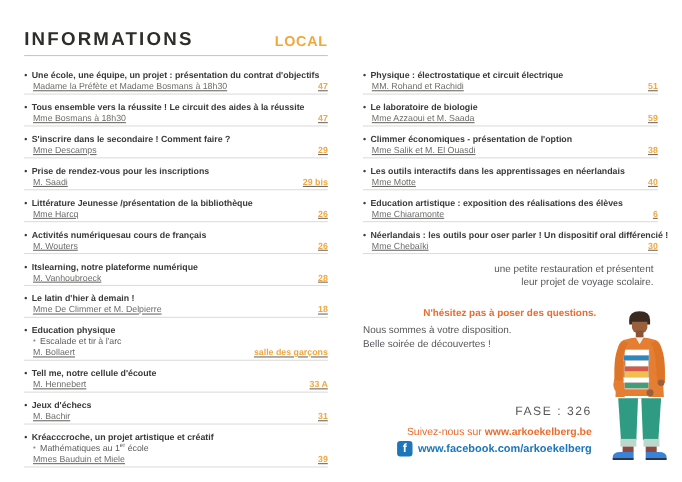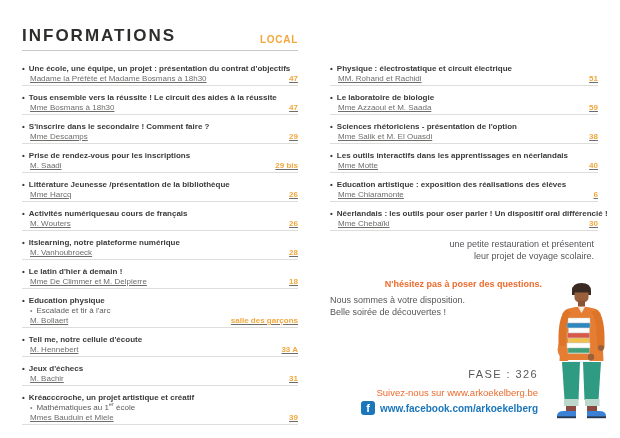--- a/index.html
+++ b/index.html
@@ -3,21 +3,21 @@
 <meta charset="utf-8">
 <style>
   html,body{margin:0;padding:0;background:#ffffff;}
   .page{position:relative;width:620px;height:438px;background:#ffffff;overflow:hidden;
         font-family:"Liberation Sans","DejaVu Sans",sans-serif;color:#3a3a39;}
 
   
   .hdr{position:absolute;left:22px;top:20px;width:276px;height:30px;border-bottom:1px solid #c8c8c6;}
   .hdr h1{position:absolute;left:0;bottom:4px;margin:0;font-size:17px;font-weight:700;
           letter-spacing:2px;color:#2d2d2b;}
-  .hdr .local{position:absolute;right:0;bottom:5px;font-size:10px;font-weight:700;
+  .hdr .local{position:absolute;right:0;bottom:5px;font-size:13px;font-weight:700;
           letter-spacing:.7px;color:#F2A73D;text-align:right;}
 
   
   .col{position:absolute;top:63px;}
   .col-left{left:22px;width:276px;}
   .col-right{left:330px;width:268px;}
 
   .item{margin-bottom:6px;}
   .item-title{display:flex;gap:4px;font-size:8px;font-weight:700;color:#3a3a39;
               line-height:11px;white-space:nowrap;}
@@ -34,21 +34,21 @@
   .note1{position:absolute;top:238px;left:330px;width:264px;text-align:right;
          font-size:9px;line-height:12px;color:#56565a;}
   .note-hl{position:absolute;top:279px;left:330px;width:212px;text-align:right;
          font-size:9px;font-weight:700;color:#EC6B2D;}
   .note2{position:absolute;top:294px;left:330px;width:212px;
          font-size:9px;line-height:12px;color:#56565a;}
 
   
   .fase{position:absolute;top:368px;right:82px;font-size:11px;letter-spacing:1.4px;color:#58585a;}
   .follow{position:absolute;top:387px;right:82px;font-size:9.5px;color:#EC6B2D;white-space:nowrap;}
-  .follow b{font-weight:400;}
+  .follow b{font-weight:700;}
   .fbrow{position:absolute;top:401px;right:82px;display:flex;align-items:center;gap:5px;}
   .fb-icon{width:14px;height:14px;background:#1B76BC;border-radius:3px;color:#fff;
            font-weight:700;font-size:11px;display:flex;align-items:flex-end;justify-content:center;
            line-height:13px;}
   .fb-text{color:#1B76BC;font-weight:700;font-size:10px;white-space:nowrap;text-align:right;}
 
   .person{position:absolute;top:282px;left:545px;width:73px;height:140px;}
 </style>
 </head>
 <body>
@@ -224,21 +224,21 @@
         </div>
       <div class="item-meta">
           <span>Mme Azzaoui et M. Saada</span>
           <span class="loc">59</span>
         </div>
     </div>
 
     <div class="item">
       <div class="item-title">
           <span class="blt">•</span>
-          <span>Sciences rhétoriciens - présentation de l'option</span>
+          <span>Climmer économiques - présentation de l'option</span>
         </div>
       <div class="item-meta">
           <span>Mme Salik et M. El Ouasdi</span>
           <span class="loc">38</span>
         </div>
     </div>
 
     <div class="item">
       <div class="item-title">
           <span class="blt">•</span>

